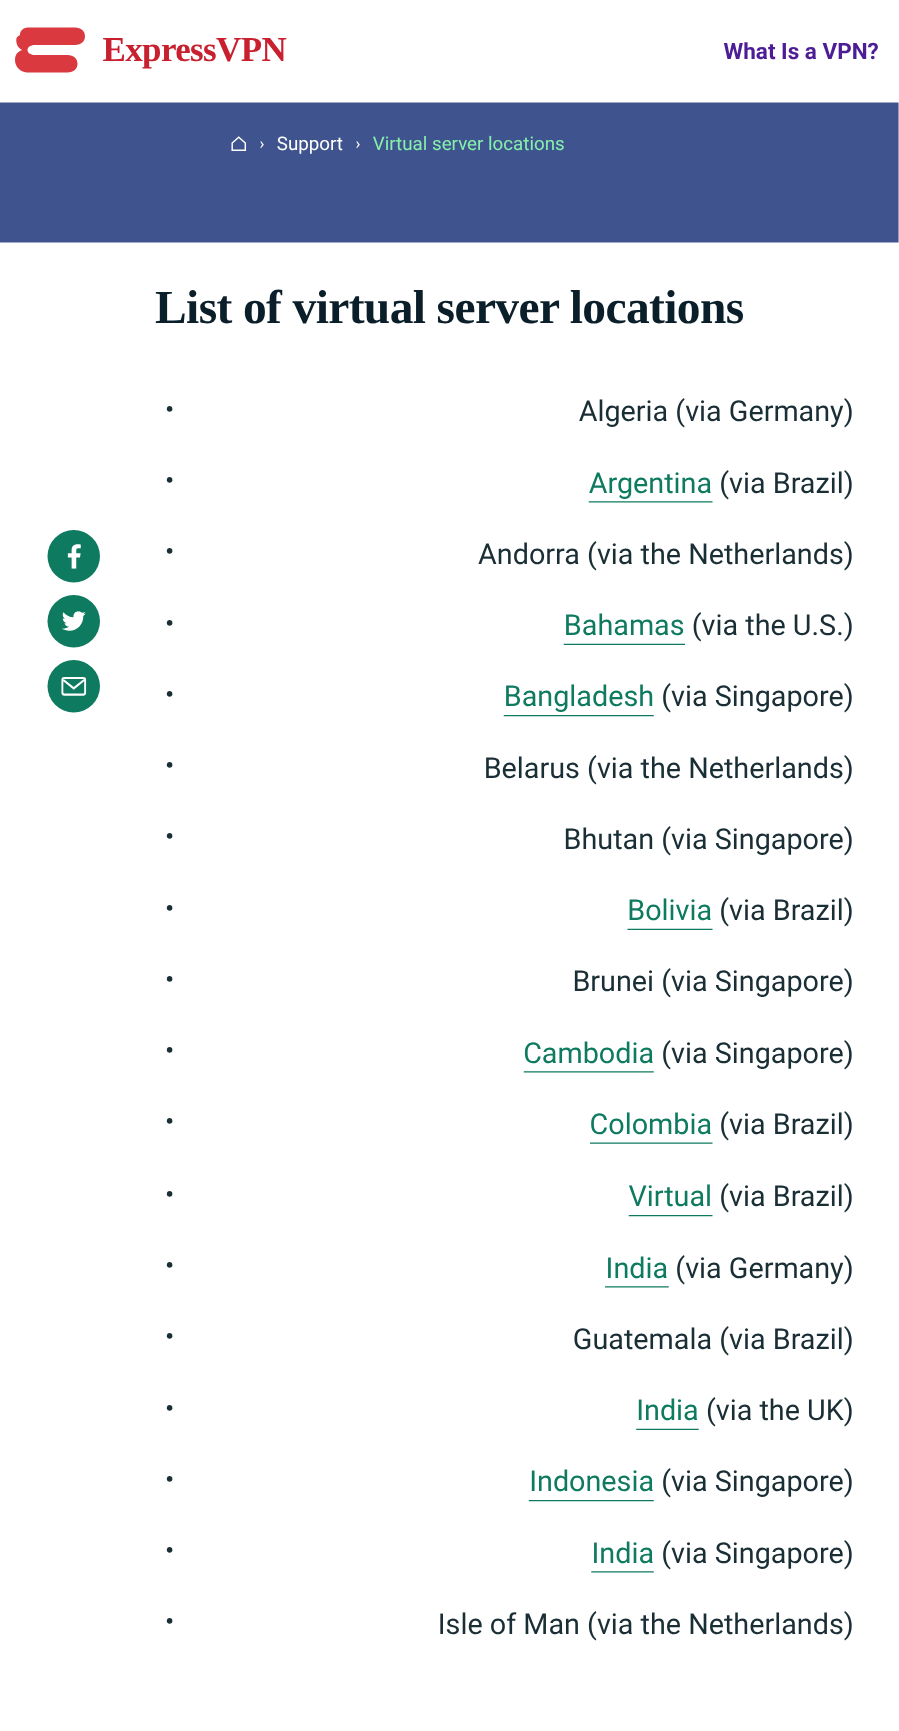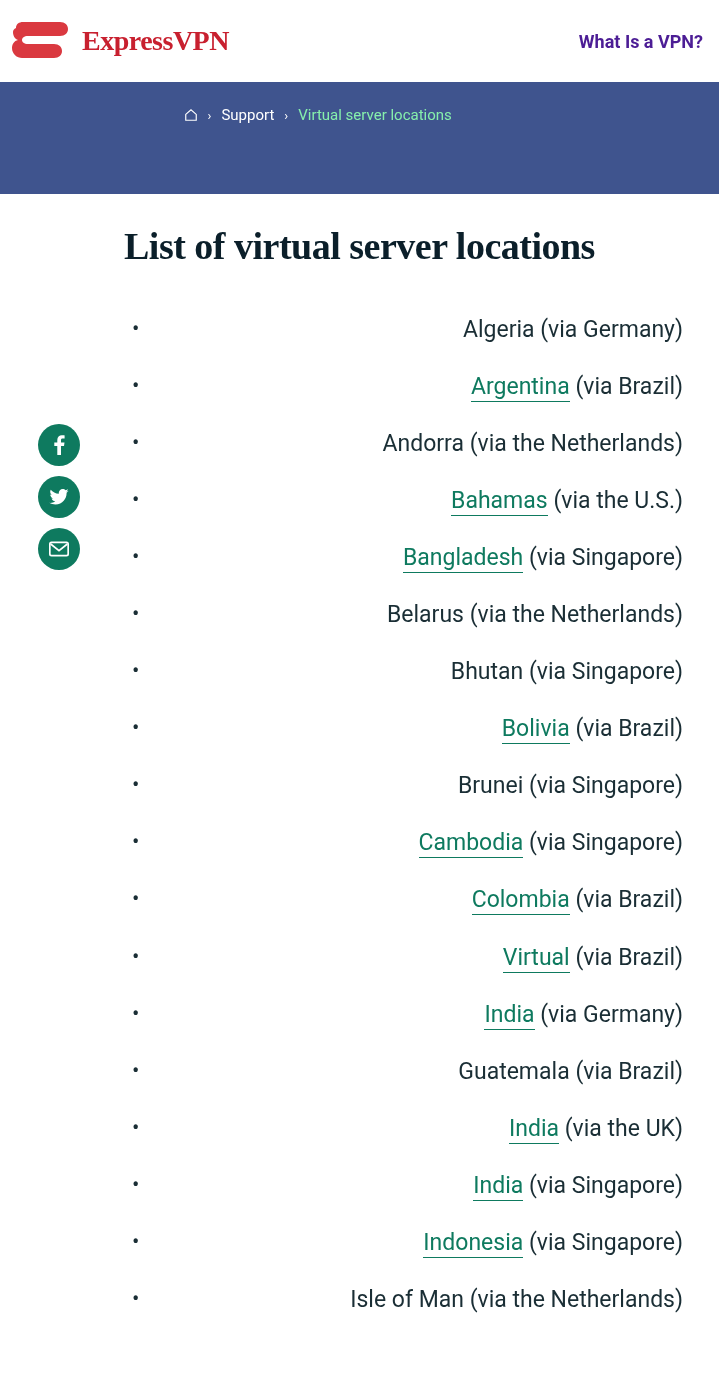--- a/index.html
+++ b/index.html
@@ -170,17 +170,17 @@
       <li><span>Belarus</span><span> (via the Netherlands)</span></li>
       <li><span>Bhutan</span><span> (via Singapore)</span></li>
       <li><span class="loc-link">Bolivia</span><span> (via Brazil)</span></li>
       <li><span>Brunei</span><span> (via Singapore)</span></li>
       <li><span class="loc-link">Cambodia</span><span> (via Singapore)</span></li>
       <li><span class="loc-link">Colombia</span><span> (via Brazil)</span></li>
       <li><span class="loc-link">Virtual</span><span> (via Brazil)</span></li>
       <li><span class="loc-link">India</span><span> (via Germany)</span></li>
       <li><span>Guatemala</span><span> (via Brazil)</span></li>
       <li><span class="loc-link">India</span><span> (via the UK)</span></li>
+      <li><span class="loc-link">Indonesia</span><span> (via Singapore)</span></li>
       <li><span class="loc-link">India</span><span> (via Singapore)</span></li>
-      <li><span class="loc-link">Indonesia</span><span> (via Singapore)</span></li>
       <li><span>Isle of Man</span><span> (via the Netherlands)</span></li>
     </ul>
 </div>
 
 </body></html>

